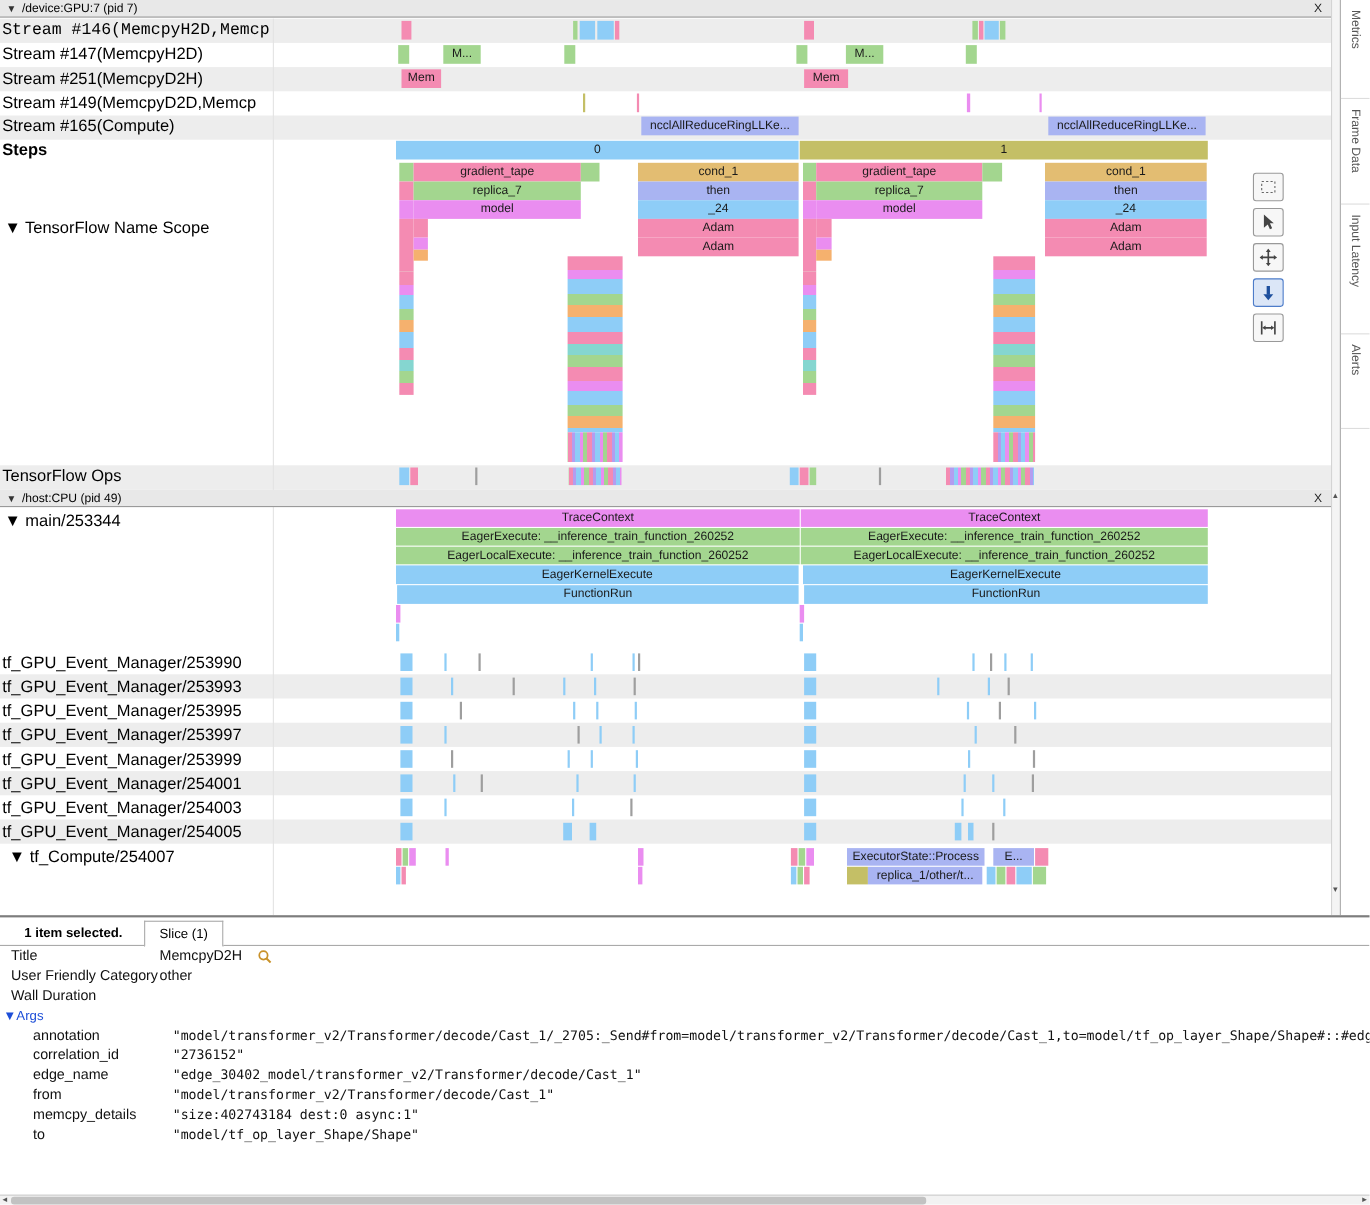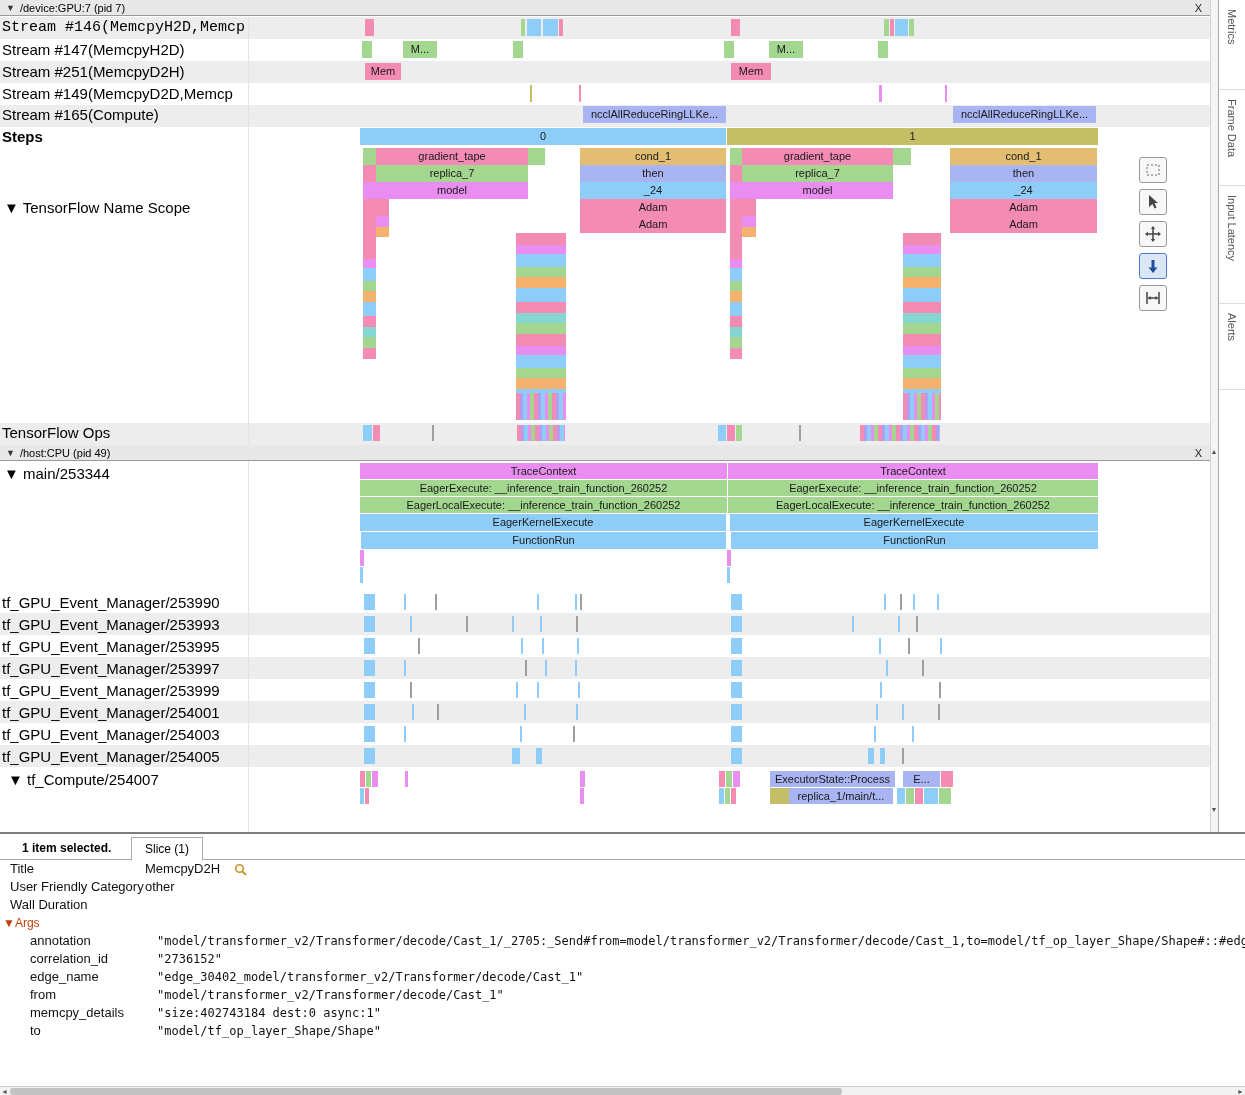--- a/index.html
+++ b/index.html
@@ -27,21 +27,21 @@
   #details{position:absolute;left:0;top:832px;width:1245px;height:254px;background:#fff;border-top:2px solid #7d7d7d;font-size:13px;overflow:hidden}
   #details-tabs{height:26px;border-bottom:1px solid #aaa;position:relative}
   #status{position:absolute;left:22px;top:7px;font-size:12px;font-weight:bold}
   #slice-tab{position:absolute;left:131px;top:3px;height:24px;line-height:22px;padding:0 13px;background:#fff;border:1px solid #aaa;border-bottom:1px solid #fff;font-size:12px}
   .drow{height:18px;line-height:18px;display:flex;padding-left:10px;white-space:nowrap}
   .dlabel{width:135px;flex:none;color:#111}
   .dval{color:#111}
   .mono{font-family:"DejaVu Sans Mono",monospace;font-size:12px}
   .arg{padding-left:30px}
   .arg .dlabel{width:127px}
-  #args-header{height:18px;line-height:18px;padding-left:3px;font-size:12px;color:#c2410c}
+  #args-header{height:18px;line-height:18px;padding-left:3px;font-size:12px;color:#1d4ed8}
   .magwrap{margin-left:14px;display:inline-flex;align-items:center}
   #hscroll{position:absolute;left:0;top:1086px;width:1245px;height:9px;background:#f2f2f2;border-top:1px solid #ccc;z-index:9}
   #hthumb{position:absolute;left:10px;top:1px;width:832px;height:7px;background:#c2c2c2;border-radius:3px}
   .hs-arrow{position:absolute;top:0;font-size:7px;line-height:9px;color:#555}
 </style>
 </head>
 <body>
 
 <div id="trace">
   <div id="events-layer">
@@ -221,21 +221,21 @@
       <div class="bar" style="left: 770px; top: 771px; width: 125px; height: 16px; line-height: 16px; background: rgb(169, 180, 242);">ExecutorState::Process</div>
       <div class="bar" style="left: 903px; top: 771px; width: 37px; height: 16px; line-height: 16px; background: rgb(169, 180, 242);">E...</div>
       <div class="bar" style="left: 941px; top: 771px; width: 12px; height: 16px; line-height: 16px; background: rgb(244, 139, 178);"></div>
       <div class="bar" style="left: 360px; top: 788px; width: 4px; height: 16px; line-height: 16px; background: rgb(142, 205, 247);"></div>
       <div class="bar" style="left: 365px; top: 788px; width: 4px; height: 16px; line-height: 16px; background: rgb(244, 139, 178);"></div>
       <div class="bar" style="left: 580px; top: 788px; width: 4px; height: 16px; line-height: 16px; background: rgb(234, 141, 240);"></div>
       <div class="bar" style="left: 719px; top: 788px; width: 5px; height: 16px; line-height: 16px; background: rgb(142, 205, 247);"></div>
       <div class="bar" style="left: 725px; top: 788px; width: 5px; height: 16px; line-height: 16px; background: rgb(163, 214, 143);"></div>
       <div class="bar" style="left: 731px; top: 788px; width: 5px; height: 16px; line-height: 16px; background: rgb(244, 139, 178);"></div>
       <div class="bar" style="left: 770px; top: 788px; width: 19px; height: 16px; line-height: 16px; background: rgb(196, 191, 102);"></div>
-      <div class="bar" style="left: 789px; top: 788px; width: 104px; height: 16px; line-height: 16px; background: rgb(169, 180, 242);">replica_1/main/t...</div>
+      <div class="bar" style="left: 789px; top: 788px; width: 104px; height: 16px; line-height: 16px; background: rgb(169, 180, 242);">replica_1/other/t...</div>
       <div class="bar" style="left: 897px; top: 788px; width: 8px; height: 16px; line-height: 16px; background: rgb(142, 205, 247);"></div>
       <div class="bar" style="left: 906px; top: 788px; width: 8px; height: 16px; line-height: 16px; background: rgb(163, 214, 143);"></div>
       <div class="bar" style="left: 915px; top: 788px; width: 8px; height: 16px; line-height: 16px; background: rgb(244, 139, 178);"></div>
       <div class="bar" style="left: 924px; top: 788px; width: 14px; height: 16px; line-height: 16px; background: rgb(142, 205, 247);"></div>
       <div class="bar" style="left: 939px; top: 788px; width: 12px; height: 16px; line-height: 16px; background: rgb(163, 214, 143);"></div>
       <div class="rowlabel" style="top: 19px; left: 2px; font-family: Liberation Mono, monospace;">Stream #146(MemcpyH2D,Memcp</div>
       <div class="rowlabel" style="top: 41px; left: 2px;">Stream #147(MemcpyH2D)</div>
       <div class="rowlabel" style="top: 63px; left: 2px;">Stream #251(MemcpyD2H)</div>
       <div class="rowlabel" style="top: 85px; left: 2px;">Stream #149(MemcpyD2D,Memcp</div>
       <div class="rowlabel" style="top: 106px; left: 2px;">Stream #165(Compute)</div>

